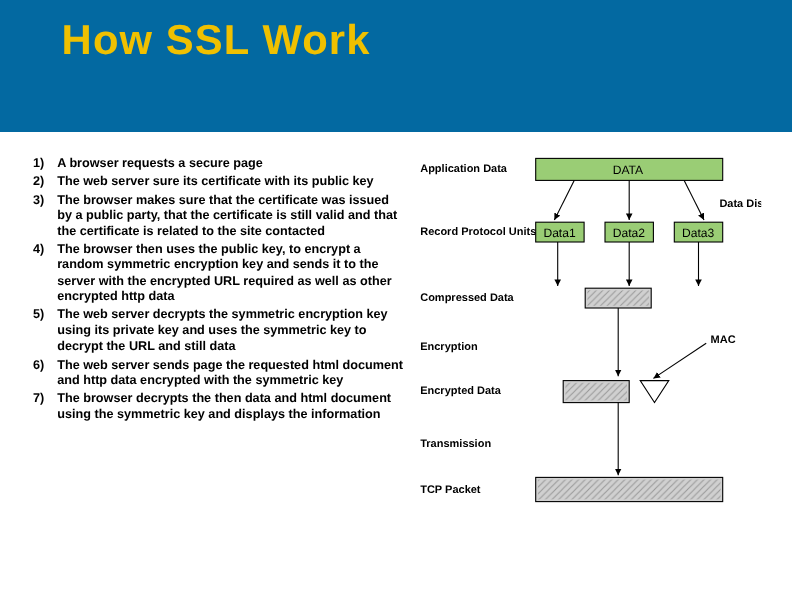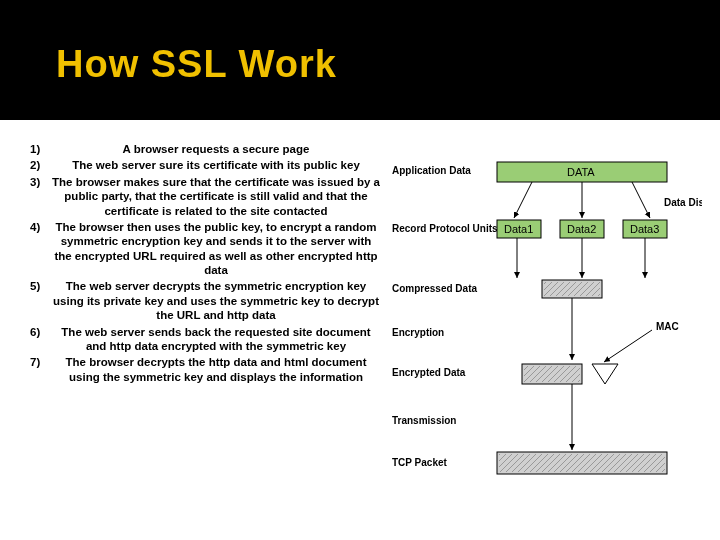--- a/index.html
+++ b/index.html
@@ -4,35 +4,34 @@
 <style>
   * { box-sizing: border-box; margin: 0; padding: 0; }
   body {
     width: 720px;
     height: 540px;
     background: #fff;
     font-family: "Segoe UI", Arial, sans-serif;
     overflow: hidden;
   }
   .header {
-    background: #000000;
+    background: #0369a1;
     height: 120px;
-    padding: 43px 0 0 56px;
+    padding: 16px 0 0 56px;
   }
   .title {
     color: #f0c000;
     font-size: 38px;
     font-weight: 700;
     letter-spacing: 1px;
   }
   .content {
     display: flex;
-    padding: 22px 18px 0 30px;
+    padding: 22px 28px 0 30px;
     gap: 12px;
-    text-align: center;
   }
   .steps {
     width: 350px;
     font-size: 11.5px;
     font-weight: 700;
     line-height: 1.25;
     color: #000;
   }
   .steps ol {
     list-style: none;
@@ -45,21 +44,20 @@
     margin-bottom: 2px;
   }
   .steps li::before {
     content: counter(step) ")";
     position: absolute;
     left: 0;
   }
   .diagram {
     flex: 1;
     position: relative;
-    margin-top: 18px;
   }
   svg { display: block; }
   .box-label {
     font: 11px Arial, sans-serif;
     fill: #000;
   }
   .row-label {
     font: bold 10px Arial, sans-serif;
     fill: #000;
   }
@@ -74,23 +72,23 @@
   <div class="title">How SSL Work</div>
 </div>
 
 <div class="content">
   <div class="steps">
     <ol>
       <li>A browser requests a secure page</li>
       <li>The web server sure its certificate with its public key</li>
       <li>The browser makes sure that the certificate was issued by a public party, that the certificate is still valid and that the certificate is related to the site contacted</li>
       <li>The browser then uses the public key, to encrypt a random symmetric encryption key and sends it to the server with the encrypted URL required as well as other encrypted http data</li>
-      <li>The web server decrypts the symmetric encryption key using its private key and uses the symmetric key to decrypt the URL and http data</li>
-      <li>The web server sends back the requested site document and http data encrypted with the symmetric key</li>
-      <li>The browser decrypts the http data and html document using the symmetric key and displays the information</li>
+      <li>The web server decrypts the symmetric encryption key using its private key and uses the symmetric key to decrypt the URL and still data</li>
+      <li>The web server sends page the requested html document and http data encrypted with the symmetric key</li>
+      <li>The browser decrypts the then data and html document using the symmetric key and displays the information</li>
     </ol>
   </div>
 
   <div class="diagram">
     <svg width="310" height="360" viewBox="0 0 310 360">
       <defs>
         <marker id="ah" markerWidth="8" markerHeight="8" refX="6" refY="3" orient="auto">
           <path d="M0,0 L6,3 L0,6 Z" fill="#000"></path>
         </marker>
         <pattern id="diag" patternUnits="userSpaceOnUse" width="6" height="6">

